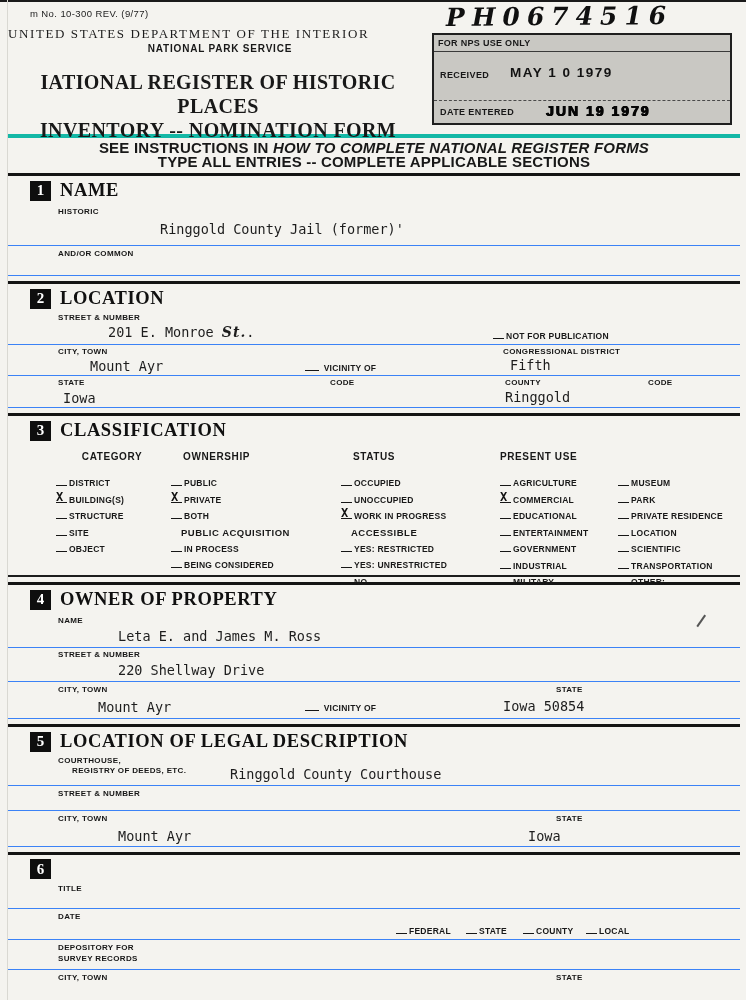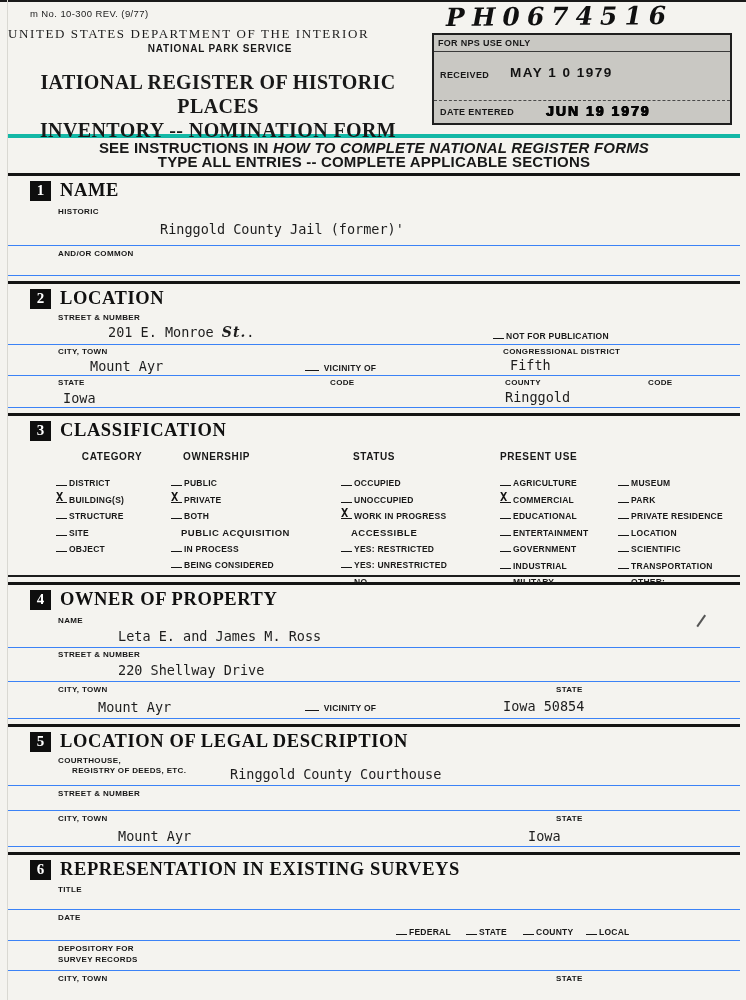--- a/index.html
+++ b/index.html
@@ -247,21 +247,20 @@
       <span class="lbl" style="left:50px;top:3px;">CITY, TOWN</span>
       <span class="val" style="left:110px;top:17px;">Mount Ayr</span>
       <span class="lbl" style="left:548px;top:3px;">STATE</span>
       <span class="val" style="left:520px;top:17px;">Iowa</span>
     </div>
   </div>
 
   <div class="sec gap">
     <div class="sh">
       <span class="num">6</span>
-      <span class="st">REPRESENTATION IN EXISTING SURVEYS</span>
     </div>
     <div class="row" style="height:28px;text-align:right;">
       <span class="lbl" style="left:50px;top:3px;">TITLE</span>
     </div>
     <div class="row" style="height:31px;">
       <span class="lbl" style="left:50px;top:3px;">DATE</span>
       <span class="chk" style="position:absolute;left:388px;top:16px;"><span class="bk"></span><span>FEDERAL</span></span>
       <span class="chk" style="position:absolute;left:458px;top:16px;"><span class="bk"></span><span>STATE</span></span>
       <span class="chk" style="position:absolute;left:515px;top:16px;"><span class="bk"></span><span>COUNTY</span></span>
       <span class="chk" style="position:absolute;left:578px;top:16px;"><span class="bk"></span><span>LOCAL</span></span>

